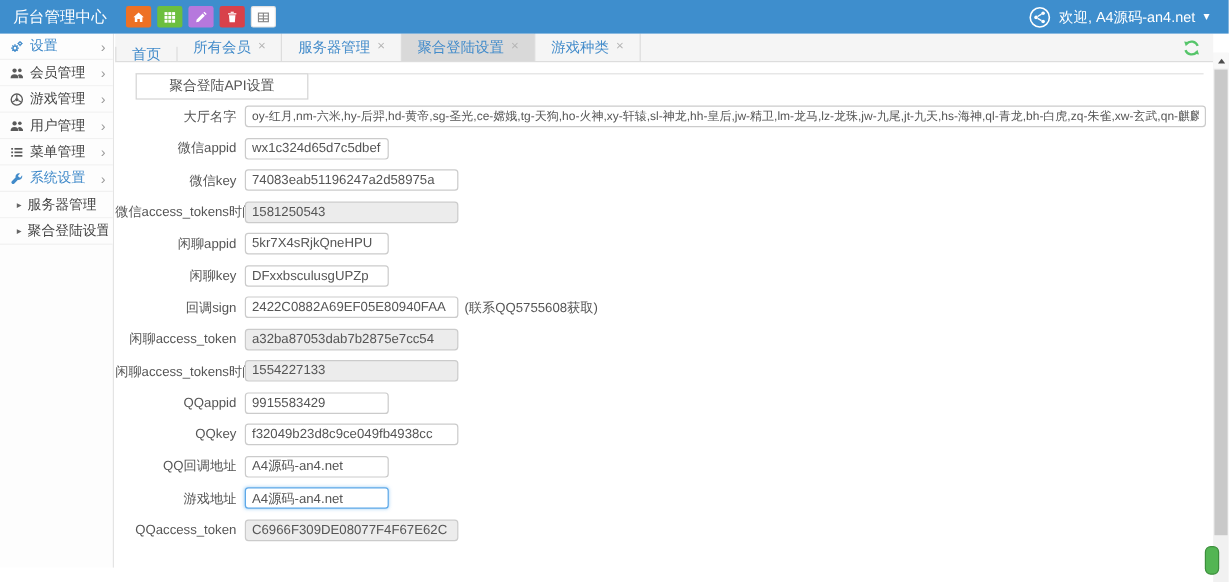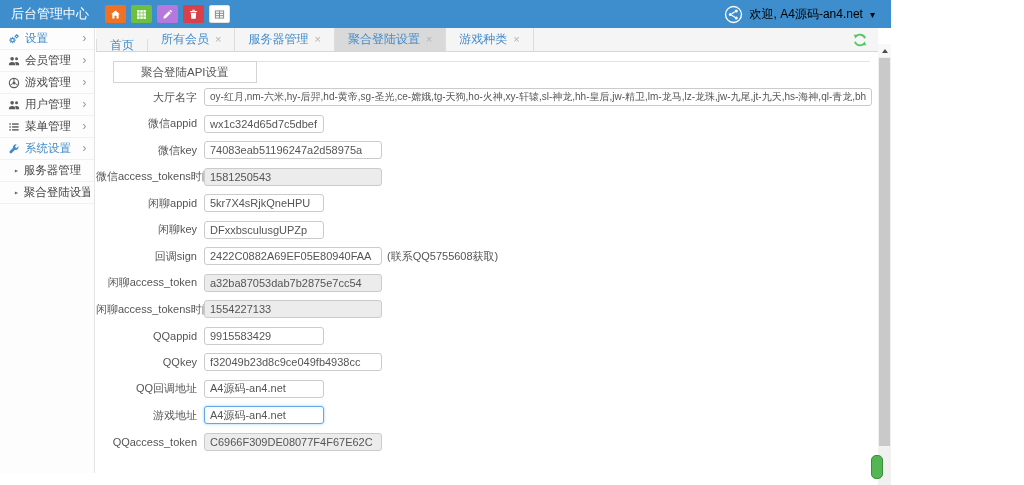--- a/index.html
+++ b/index.html
@@ -1,35 +1,35 @@
 <!DOCTYPE html>
 <html><head>
 <meta charset="utf-8">
 <style>
   html,body{margin:0;padding:0;}
   body{
     width:1024px;height:485px;overflow:hidden;background:#fff;
     font-family:"Liberation Sans","DejaVu Sans",sans-serif;
     -webkit-font-smoothing:antialiased;
   }
-  .app{position:relative;width:891px;height:485px;}
+  .app{position:relative;width:1024px;height:485px;}
 
   
   .header{position:absolute;top:0;left:0;right:0;height:28px;background:#3e8ecd;display:flex;align-items:center;z-index:5;}
   .hd-title{color:#fff;font-size:13px;padding:0 16px 0 11px;white-space:nowrap;}
   .qbtns{display:flex;align-items:center;gap:5px;}
   .qbtn{width:21px;height:18px;border:none;border-radius:2px;display:flex;align-items:center;justify-content:center;color:#fff;cursor:pointer;padding:0;}
   .qbtn svg{width:11px;height:11px;display:block;}
   .qbtn.light{color:#888;}
-  .hd-right{margin-left:auto;display:flex;align-items:center;gap:7px;color:#000000;font-size:12px;padding-right:16px;cursor:pointer;}
+  .hd-right{margin-left:auto;display:flex;align-items:center;gap:7px;color:#ffffff;font-size:12px;padding-right:16px;cursor:pointer;}
   .share-ic{width:19px;height:19px;display:block;color:#fff;}
   .caret{font-size:10px;}
 
   
-  .sidebar{position:absolute;top:28px;left:0;width:95px;bottom:12px;background:#fdfdfd;border-right:1px solid #e4e4e4;box-sizing:border-box;font-family:Liberation Mono, monospace;}
+  .sidebar{position:absolute;top:28px;left:0;width:95px;bottom:12px;background:#fdfdfd;border-right:1px solid #e4e4e4;box-sizing:border-box;}
   .side-item{height:21px;display:flex;align-items:center;padding:0 6px 0 8px;border-bottom:1px solid #f1f1f1;font-size:11.5px;color:#454545;cursor:pointer;background:#fdfdfd;}
   .side-item svg{width:12px;height:12px;margin-right:5px;color:#5a5a5a;flex:0 0 auto;}
   .side-item.hl{color:#428bca;}
   .side-item.hl svg{color:#428bca;}
   .side-item .lbl{white-space:nowrap;overflow:hidden;}
   .side-item .chev{margin-left:auto;color:#9a9a9a;font-size:12px;line-height:1;}
   .side-sub{height:21px;display:flex;align-items:center;padding:0 4px 0 14px;border-bottom:1px solid #f1f1f1;font-size:11.5px;color:#454545;cursor:pointer;background:#fdfdfd;}
   .side-sub .tri{color:#666;font-size:8px;margin-right:5px;}
   .side-sub .lbl{white-space:nowrap;overflow:hidden;}
 

